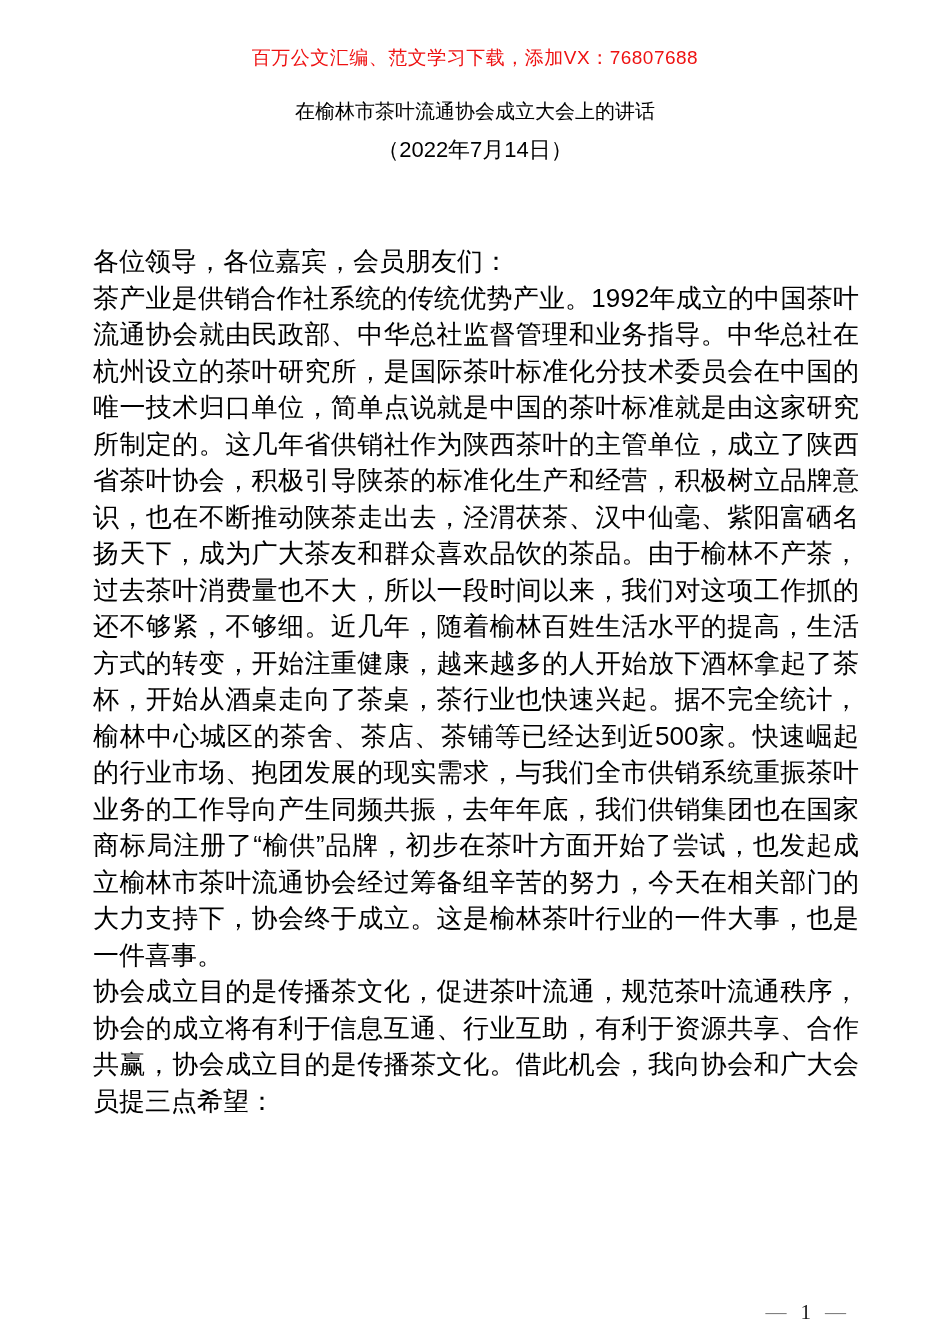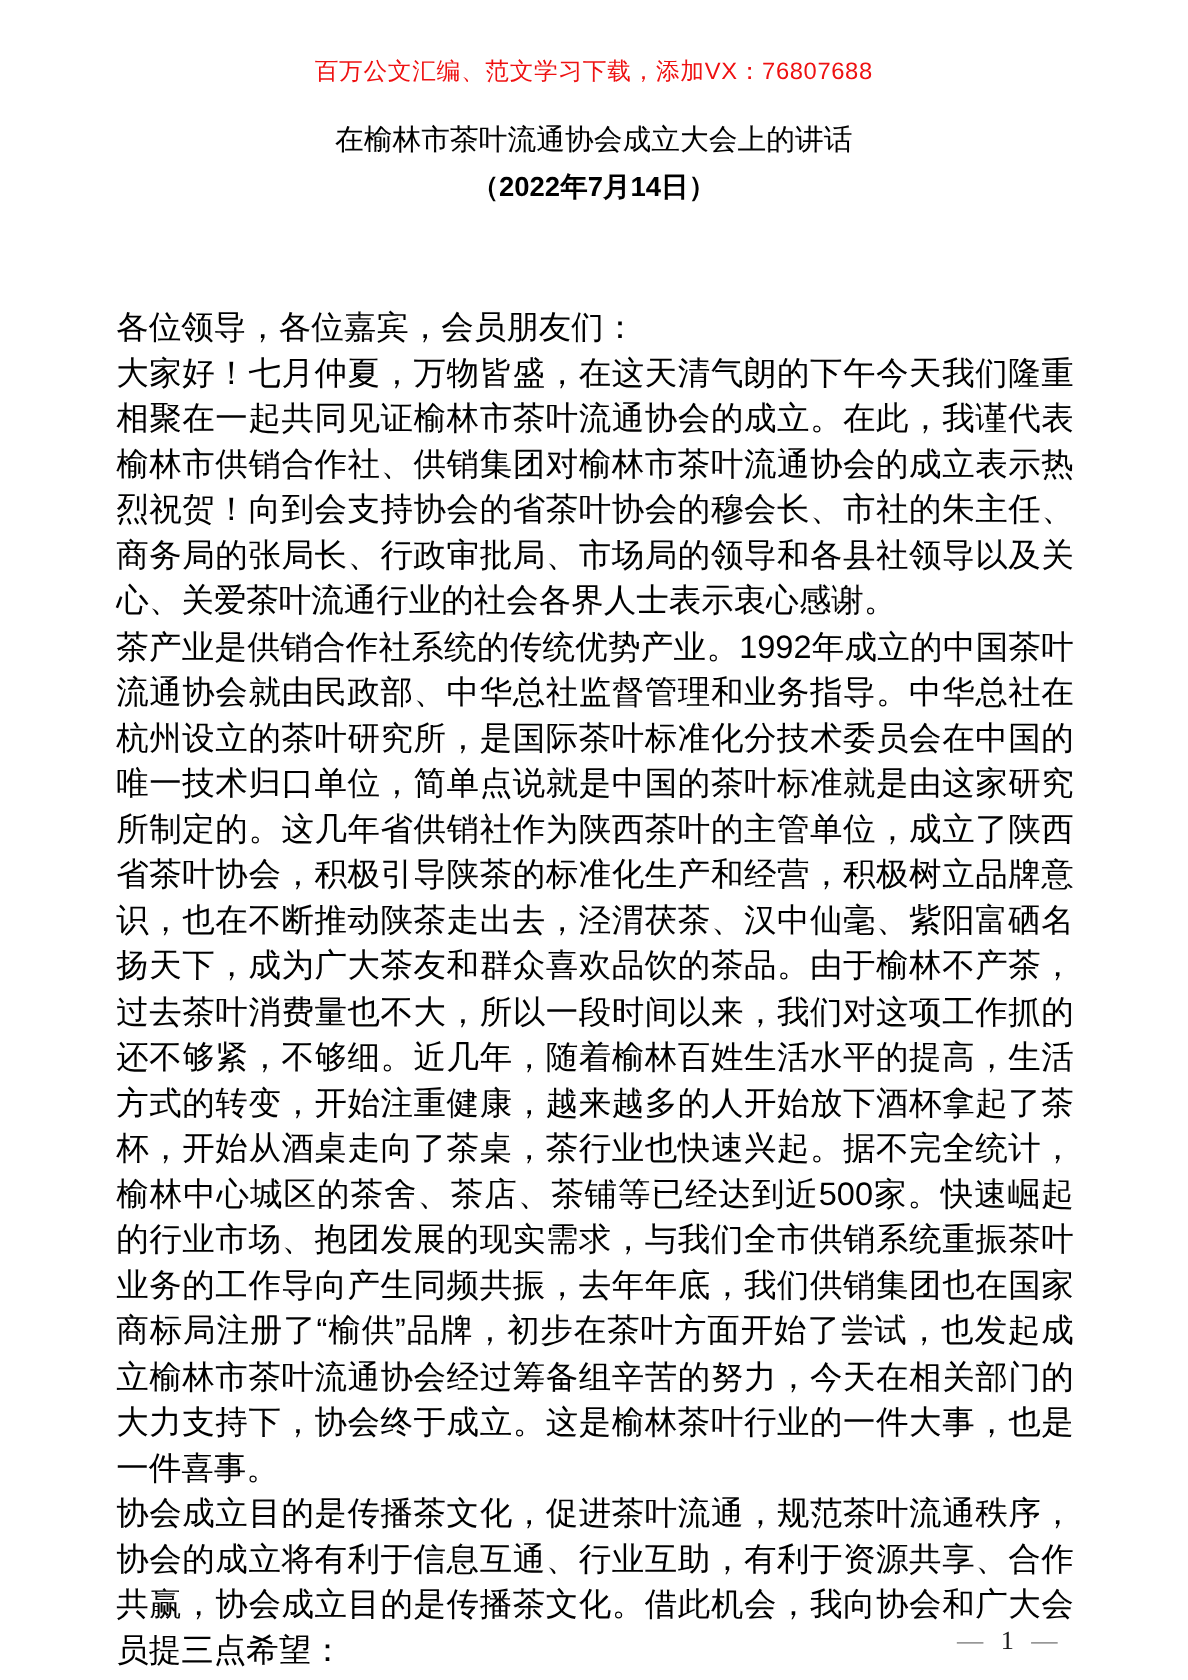--- a/index.html
+++ b/index.html
@@ -27,33 +27,33 @@
     letter-spacing: 0.5px;
   }
   .title-block {
     position: absolute;
     top: 92px;
     left: 0;
     width: 100%;
     text-align: center;
   }
   .doc-title {
-    font-size: 23px;
+    font-size: 20px;
     line-height: 39px;
     font-weight: 400;
   }
   .doc-subtitle {
     font-size: 23px;
     line-height: 38px;
     font-weight: 400;
   }
   .doc-date {
     font-size: 22px;
     line-height: 37px;
-    font-weight: 700;
+    font-weight: 400;
   }
   .speech-body {
     position: absolute;
     top: 243px;
     left: 93px;
     width: 766px;
     font-size: 26px;
     line-height: 36.5px;
     text-align: justify;
     text-justify: inter-ideograph;
@@ -83,20 +83,19 @@
 
   <div class="promo">百万公文汇编、范文学习下载，添加VX：76807688</div>
 
   <div class="title-block">
     <div class="doc-title">在榆林市茶叶流通协会成立大会上的讲话</div>
     <div class="doc-date">（2022年7月14日）</div>
   </div>
 
   <div class="speech-body">
     <p>各位领导，各位嘉宾，会员朋友们：</p>
-    <p>大家好！七月仲夏，万物皆盛，在这天清气朗的下午今天我们隆重相聚在一起共同见证榆林市茶叶流通协会的成立。在此，我谨代表榆林市供销合作社、供销集团对榆林市茶叶流通协会的成立表示热烈祝贺！向到会支持协会的省茶叶协会的穆会长、市社的朱主任、商务局的张局长、行政审批局、市场局的领导和各县社领导以及关心、关爱茶叶流通行业的社会各界人士表示衷心感谢。</p>
     <p>茶产业是供销合作社系统的传统优势产业。1992年成立的中国茶叶流通协会就由民政部、中华总社监督管理和业务指导。中华总社在杭州设立的茶叶研究所，是国际茶叶标准化分技术委员会在中国的唯一技术归口单位，简单点说就是中国的茶叶标准就是由这家研究所制定的。这几年省供销社作为陕西茶叶的主管单位，成立了陕西省茶叶协会，积极引导陕茶的标准化生产和经营，积极树立品牌意识，也在不断推动陕茶走出去，泾渭茯茶、汉中仙毫、紫阳富硒名扬天下，成为广大茶友和群众喜欢品饮的茶品。由于榆林不产茶，过去茶叶消费量也不大，所以一段时间以来，我们对这项工作抓的还不够紧，不够细。近几年，随着榆林百姓生活水平的提高，生活方式的转变，开始注重健康，越来越多的人开始放下酒杯拿起了茶杯，开始从酒桌走向了茶桌，茶行业也快速兴起。据不完全统计，榆林中心城区的茶舍、茶店、茶铺等已经达到近500家。快速崛起的行业市场、抱团发展的现实需求，与我们全市供销系统重振茶叶业务的工作导向产生同频共振，去年年底，我们供销集团也在国家商标局注册了“榆供”品牌，初步在茶叶方面开始了尝试，也发起成立榆林市茶叶流通协会经过筹备组辛苦的努力，今天在相关部门的大力支持下，协会终于成立。这是榆林茶叶行业的一件大事，也是一件喜事。</p>
     <p>协会成立目的是传播茶文化，促进茶叶流通，规范茶叶流通秩序，协会的成立将有利于信息互通、行业互助，有利于资源共享、合作共赢，协会成立目的是传播茶文化。借此机会，我向协会和广大会员提三点希望：</p>
   </div>
 
   <div class="page-number"><span class="dash">—</span><span class="num">1</span><span class="dash">—</span></div>
 
 </div>
 
 </body></html>

